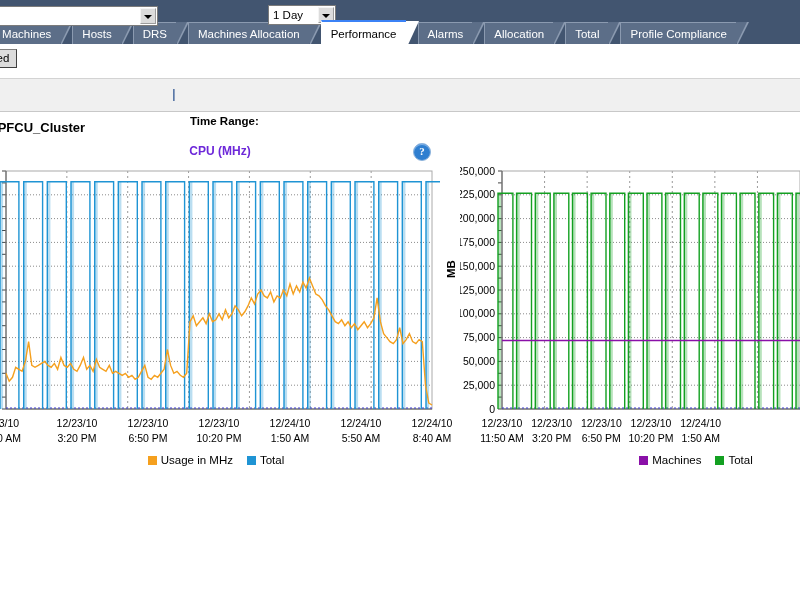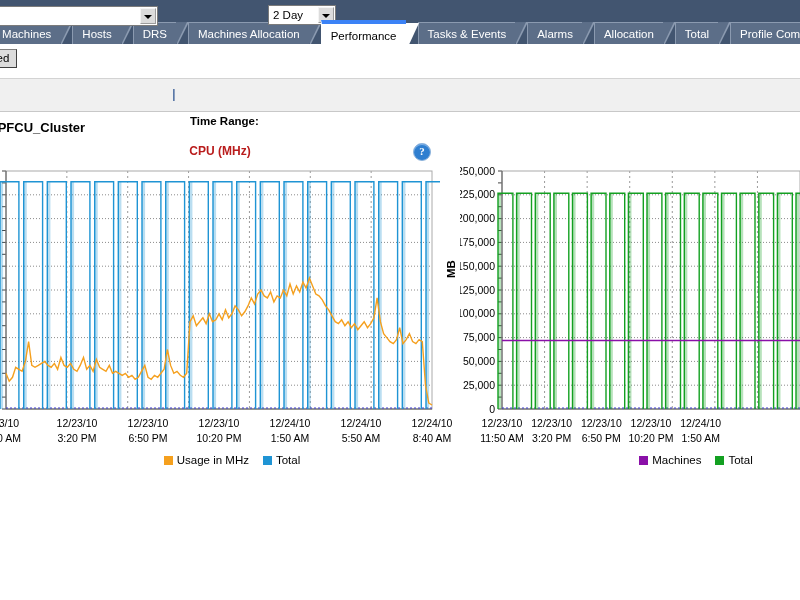--- a/index.html
+++ b/index.html
@@ -44,21 +44,21 @@
   .tab::before {
     content: "";
     position: absolute; right: -13px; top: -1px;
     width: 0; height: 0;
     border-left: 12px solid #8b9ab0;
     border-bottom: 24px solid transparent;
   }
   .tab.active {
     background: #ffffff;
     color: #000000;
-    border-top: 4px solid #3b82f6;
+    border-top: 2px solid #3b82f6;
     border-left: 1px solid #ffffff;
     height: 24px; line-height: 24px;
     z-index: 5;
   }
   .tab.active::after { border-left-color: #ffffff; border-bottom-width: 25px; }
   .tab.active::before { border-left-color: #ffffff; border-bottom-width: 26px; }
 
   
   .subbar {
     position: absolute; left: 0; top: 44px; width: 800px; height: 34px;
@@ -123,21 +123,21 @@
   
   .page-heading {
     position: absolute; left: -58px; top: 120px;
     font-size: 13px; font-weight: bold; color: #000;
     white-space: nowrap;
   }
 
   
   .chart-title {
     position: absolute;
-    font-size: 12px; font-weight: bold; color: #b91c1c;
+    font-size: 12px; font-weight: bold; color: #6d28d9;
     text-align: center;
   }
   .help-icon {
     position: absolute; left: 413px; top: 143px;
     width: 16px; height: 16px; border-radius: 50%;
     background: #2f7fd0;
     border: 1px solid #8fb4dc;
     box-shadow: inset 0 1px 0 #7fb3e8;
   }
   .help-icon span {
@@ -169,21 +169,20 @@
 
 <div id="app">
 
   <div class="tabstrip">
     <div class="tabs-row" id="tabs-row">
         <div class="tab"><span>irtual Machines</span></div>
         <div class="tab"><span>Hosts</span></div>
         <div class="tab"><span>DRS</span></div>
         <div class="tab"><span>Machines Allocation</span></div>
         <div class="tab active"><span>Performance</span></div>
-        <div class="tab"><span>Tasks &amp; Events</span></div>
         <div class="tab"><span>Alarms</span></div>
         <div class="tab"><span>Allocation</span></div>
         <div class="tab"><span>Total</span></div>
         <div class="tab"><span>Profile Compliance</span></div>
       </div>
   </div>
 
   <div class="subbar">
     <div class="adv-btn">anced</div>
   </div>
@@ -192,21 +191,21 @@
 
   <div class="combo" id="filter-combo">
     <span class="txt"></span>
     <span class="arrow"></span>
   </div>
 
   <div class="sep-pipe">|</div>
   <div class="tr-label">Time Range:</div>
 
   <div class="combo" id="timerange-combo">
-    <span class="txt">2 Day</span>
+    <span class="txt">1 Day</span>
     <span class="arrow"></span>
   </div>
 
   <div class="page-heading">mary for PFCU_Cluster</div>
 
   <div class="chart-title" style="left:0px; top:144px; width:440px;">CPU (MHz)</div>
 
   <div class="help-icon">
     <span>?</span>
   </div>
@@ -300,21 +299,21 @@
       <div style="position: absolute; left: 321px; top: 0px; width: 80px; text-align: center; font-size: 10.5px; line-height: 15px; color: rgb(0, 0, 0);">
         <div>12/24/10</div>
         <div>5:50 AM</div>
       </div>
       <div style="position: absolute; left: 392px; top: 0px; width: 80px; text-align: center; font-size: 10.5px; line-height: 15px; color: rgb(0, 0, 0);">
         <div>12/24/10</div>
         <div>8:40 AM</div>
       </div>
     </div>
 
-  <div class="legend" id="cpu-legend" style="left:16px; top:454px; width:440px; justify-content:center;">
+  <div class="legend" id="cpu-legend" style="left:0px; top:454px; width:440px; justify-content:center;">
       <span class="entry">
         <span class="swatch" style="background: rgb(245, 160, 30);"></span>
         <span>Usage in MHz</span>
       </span>
       <span class="entry">
         <span class="swatch" style="background: rgb(31, 148, 212);"></span>
         <span>Total</span>
       </span>
     </div>
 

